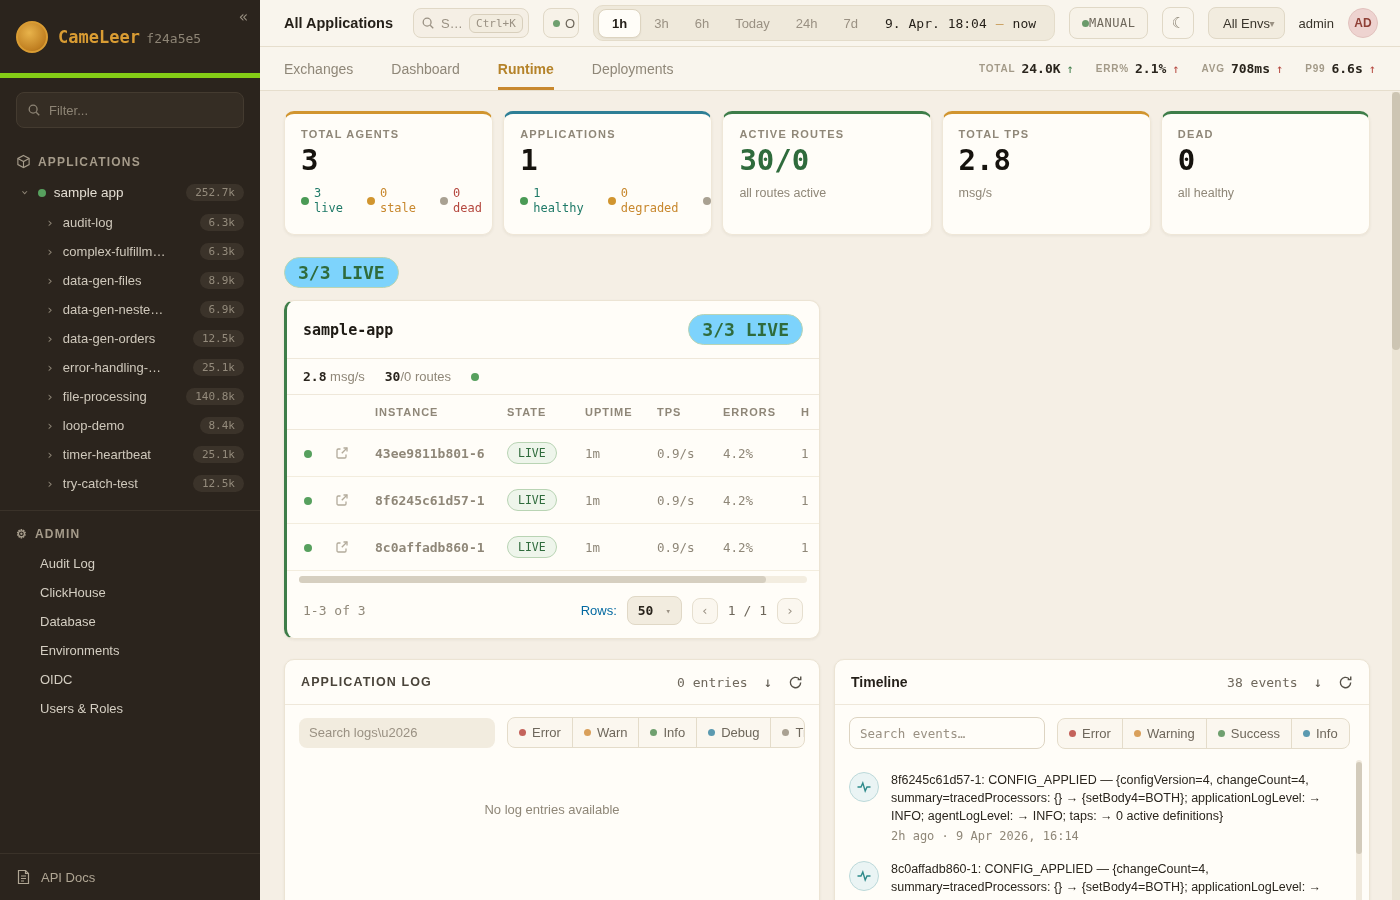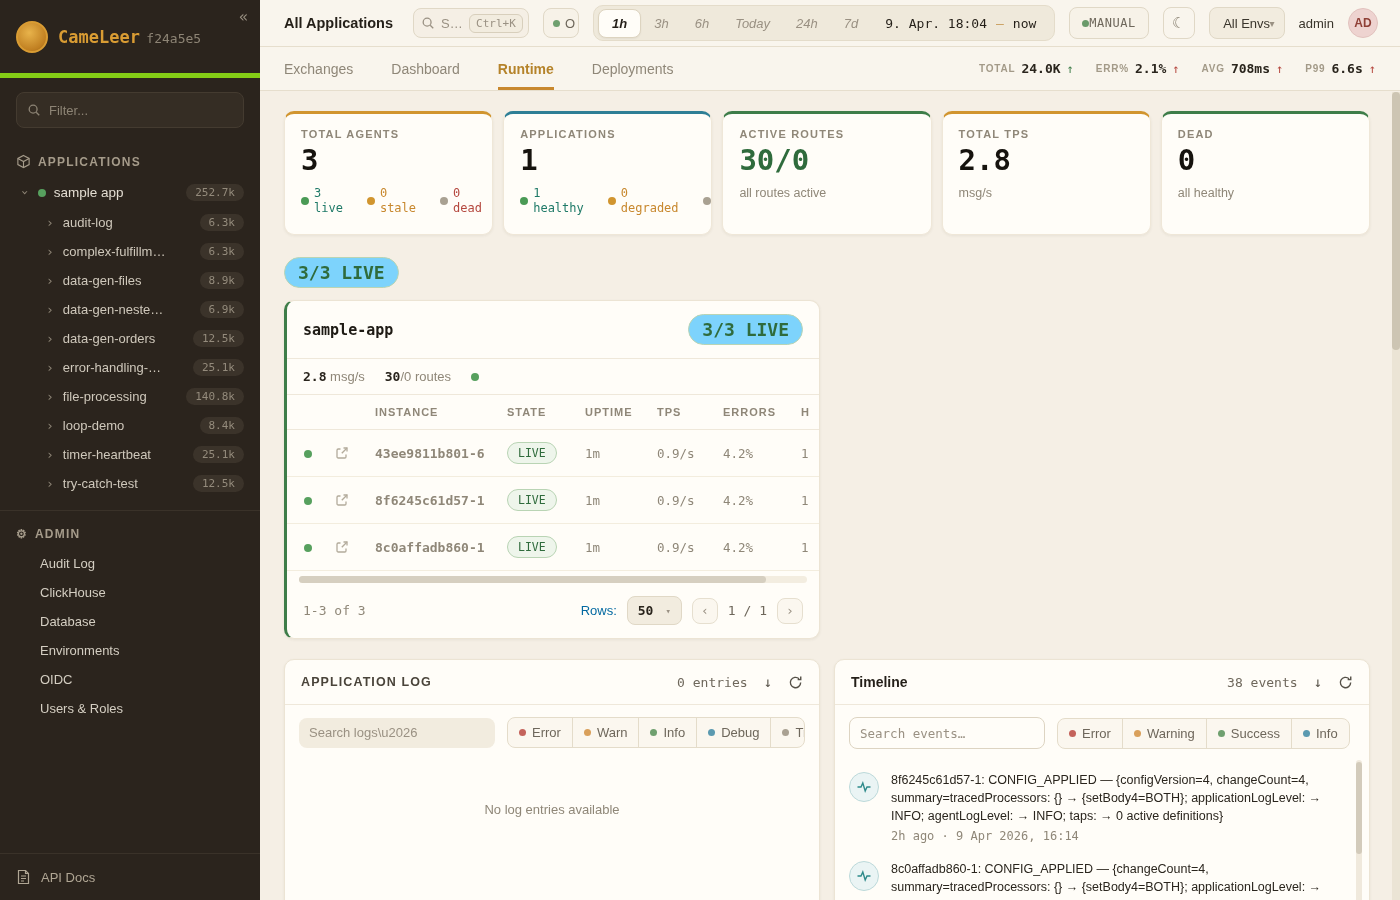--- a/index.html
+++ b/index.html
@@ -35,21 +35,21 @@
   .main { flex:1; display:flex; flex-direction:column; position:relative; overflow:hidden; }
   .topbar { height:47px; flex:none; background:#f9f5ed; border-bottom:1px solid #e6decd; display:flex; align-items:center; padding:0 22px 0 24px; gap:14px; }
   .tb-title { font-weight:bold; font-size:14.5px; color:#241f18; white-space:nowrap; }
   .tb-search { width:116px; height:30px; border:1px solid #e0d8c6; background:#f5efe5; border-radius:8px; display:flex; align-items:center; gap:6px; padding:0 7px; margin-left:6px; }
   .tb-search input { width:22px; border:none; outline:none; background:transparent; font-size:13px; color:#6e675b; }
   .tb-search input::placeholder { color:#9a9183; }
   .kbd { border:1px solid #d8cfbc; background:#f2ecdf; border-radius:6px; padding:2px 6px; font-family:"DejaVu Sans Mono",monospace; font-size:11px; color:#9a9183; white-space:nowrap; }
   .status-pill { width:36px; height:30px; overflow:hidden; border:1px solid #e0d8c6; background:#f7f2e8; border-radius:8px; display:flex; align-items:center; gap:5px; padding:0 9px; color:#6e675b; font-size:13px; flex:none; }
   .dot-sm { width:7px; height:7px; border-radius:50%; flex:none; }
   .seg { background:#efe9db; border:1px solid #e4dcca; border-radius:10px; height:36px; display:flex; align-items:center; padding:0 4px; }
-  .seg-item { padding:6px 13px; color:#9a9183; font-size:13px; border-radius:8px; cursor:pointer; white-space:nowrap;font-style:italic; }
+  .seg-item { padding:6px 13px; color:#9a9183; font-size:13px; border-radius:8px; cursor:pointer; white-space:nowrap; }
   .seg-item.active { background:#fffdf8; border:1px solid #ddd4c0; color:#241f18; font-weight:bold; box-shadow:0 1px 2px rgba(0,0,0,.05); }
   .seg-date { display:flex; align-items:center; gap:9px; padding:0 14px; font-family:"DejaVu Sans Mono",monospace; font-size:13px; color:#241f18; white-space:nowrap; }
   .seg-sep { color:#c79a55; }
   .manual-btn { margin-left:auto; height:32px; border:1px solid #e0d8c6; background:#f7f2e8; border-radius:8px; display:flex; align-items:center; padding:0 12px; font-family:"DejaVu Sans Mono",monospace; font-size:12px; letter-spacing:.5px; color:#6e675b; cursor:pointer; white-space:nowrap; }
   .icon-btn { width:32px; height:32px; border:1px solid #e0d8c6; background:#f9f5ed; border-radius:8px; display:flex; align-items:center; justify-content:center; color:#8f8778; font-size:15px; cursor:pointer; flex:none; }
   .env-select { height:32px; width:106px; border:1px solid #e0d8c6; background:#f2ecdf; border-radius:8px; display:flex; align-items:center; justify-content:center; gap:6px; font-size:13px; color:#3a352c; cursor:pointer; position:relative; }
   .env-caret { position:absolute; right:9px; color:#9a9183; font-size:10px; }
   .user-name { font-size:13px; color:#3a352c; }
   .avatar { width:30px; height:30px; border-radius:50%; background:#eed3d0; border:1px solid #e2c2be; color:#8f3f36; font-size:12px; font-weight:bold; display:flex; align-items:center; justify-content:center; flex:none; }
 

